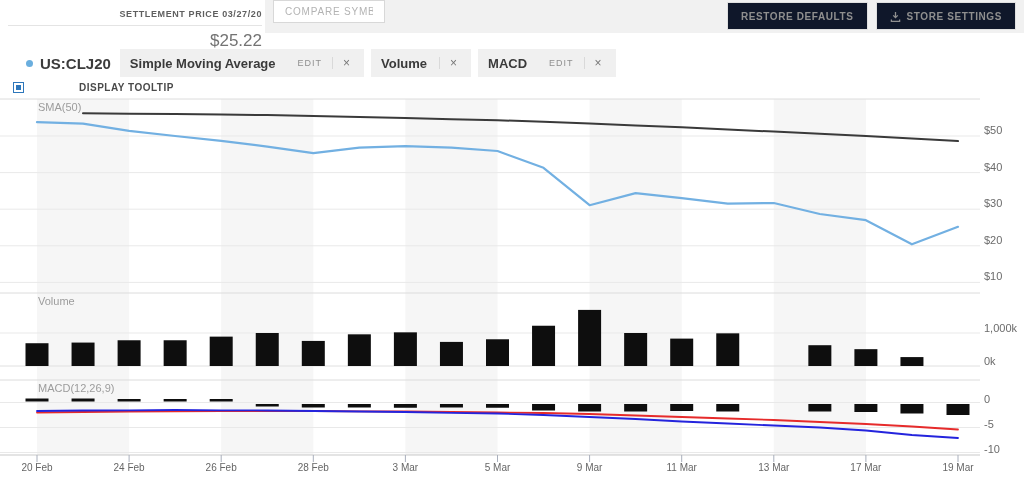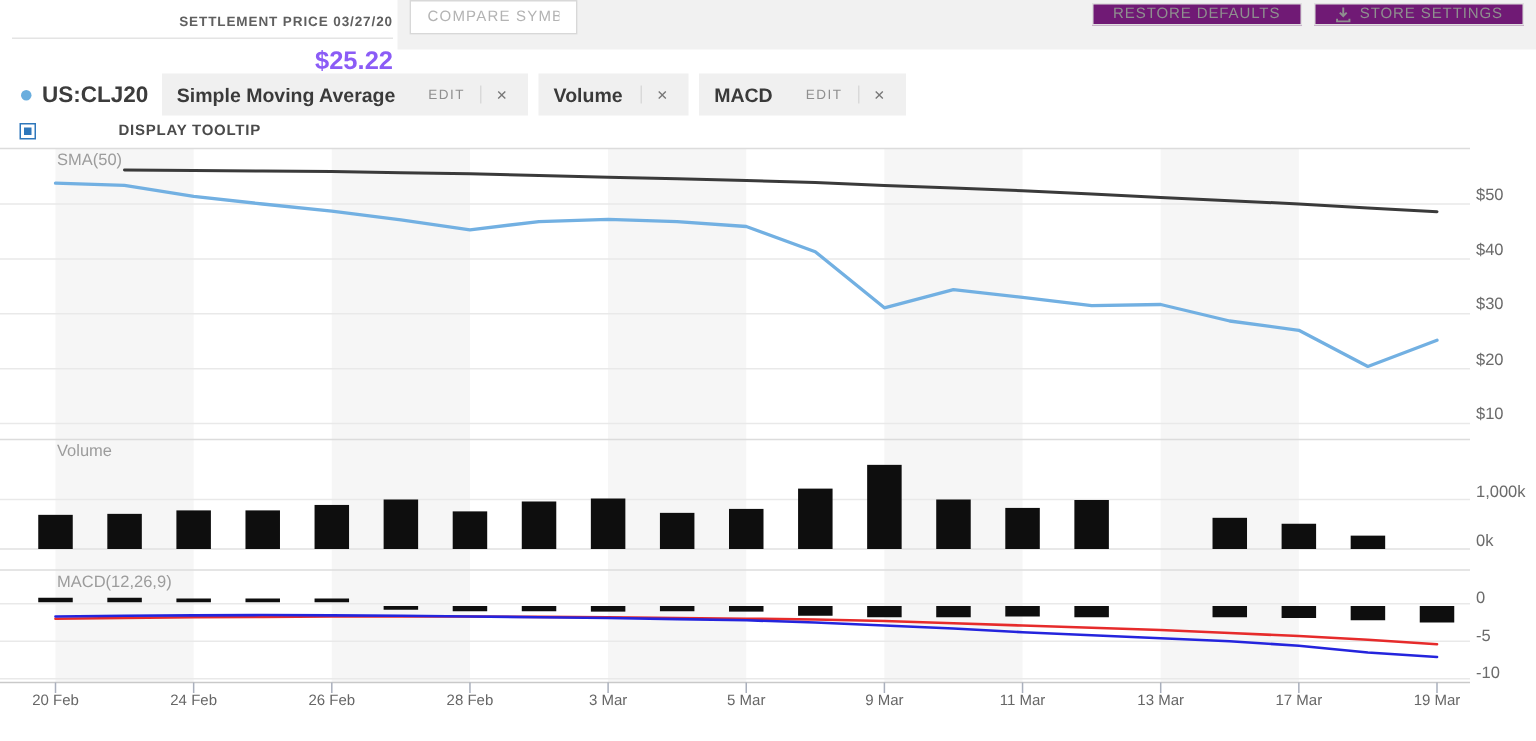--- a/index.html
+++ b/index.html
@@ -3,29 +3,29 @@
 <meta charset="utf-8">
 <style>
   * { box-sizing: border-box; margin: 0; padding: 0; }
   html,body { background:#fff; }
   body { font-family:"Liberation Sans", sans-serif; }
   #app { position:relative; width:1024px; height:494px; background:#fff; overflow:hidden; }
 
   
   .settle { position:absolute; left:0; top:0; width:262px; }
   .settle-label { text-align:right; font-size:9px; letter-spacing:0.6px; color:#5f5f5f; font-weight:700; padding:9px 0 6px 0; border-bottom:1px solid #e4e4e4; margin-left:8px; }
-  .settle-price { text-align:right; font-size:17px; color:#8b5cf6; font-weight:700; padding-top:5px; }
+  .settle-price { text-align:right; font-size:17px; color:#737373; font-weight:400; padding-top:5px; }
   .header-panel { position:absolute; left:265px; right:0; top:0; height:33px; background:#f1f1f1; }
   .compare-input { position:absolute; left:8px; top:0; width:112px; height:23px; border:1px solid #d8d8d8; background:#fff; font-family:"Liberation Sans",sans-serif; font-size:10px; letter-spacing:0.8px; color:#444; padding:0 11px; outline:none; }
   .compare-input::placeholder { color:#b3b3b3; }
   .header-buttons { position:absolute; right:8px; top:2px; display:flex; gap:8px; }
-  .hbtn { height:15px; border:1px solid #e0e0e0; background:#701a75; color:#8f8f8f; font-family:"Liberation Sans",sans-serif; font-size:10px; letter-spacing:0.6px; font-weight:400; padding:0 13px; display:flex; align-items:center; gap:6px; cursor:pointer; }
+  .hbtn { height:28px; border:1px solid #e0e0e0; background:#0f172a; color:#8f8f8f; font-family:"Liberation Sans",sans-serif; font-size:10px; letter-spacing:0.6px; font-weight:700; padding:0 13px; display:flex; align-items:center; gap:6px; cursor:pointer; }
 
   
-  .symbol-row { position:absolute; left:14px; top:51px; height:24px; display:flex; align-items:center; }
+  .symbol-row { position:absolute; left:26px; top:51px; height:24px; display:flex; align-items:center; }
   .symbol-dot { width:7px; height:7px; border-radius:50%; margin-right:7px; }
   .symbol-name { font-size:15px; font-weight:700; color:#3c3c3c; margin-right:9px; }
   .chip { height:28px; background:#f0f0f0; display:flex; align-items:center; padding:4px 10px; margin-right:7px;justify-content:space-between; }
   .chip-label { font-size:13px; font-weight:600; color:#3a3a3a; padding-right:12px; }
   .chip-edit { font-size:9px; letter-spacing:1px; color:#8f8f8f; padding:0 10px; cursor:pointer; }
   .chip-sep { width:1px; align-self:stretch; margin:4px 0; background:#d9d9d9; }
   .chip-x { font-size:12px; color:#777; padding:0 4px 0 10px; cursor:pointer; }
 
   
   .tooltip-row { position:absolute; left:13px; top:82px; display:flex; align-items:center; gap:7px; }

